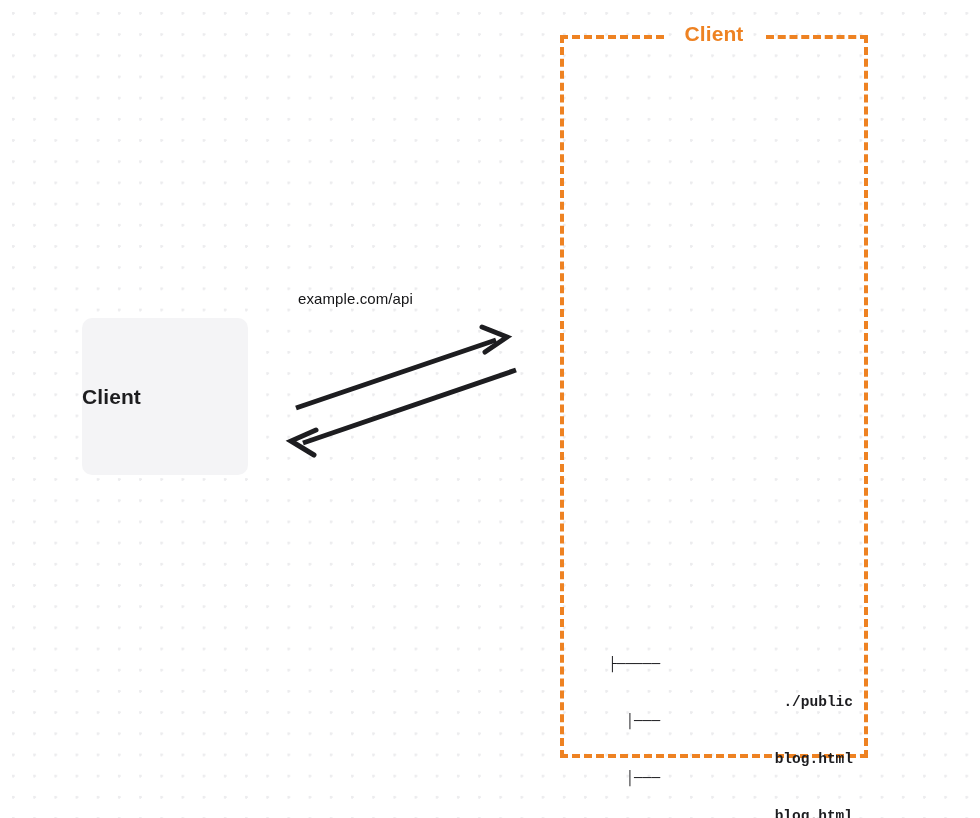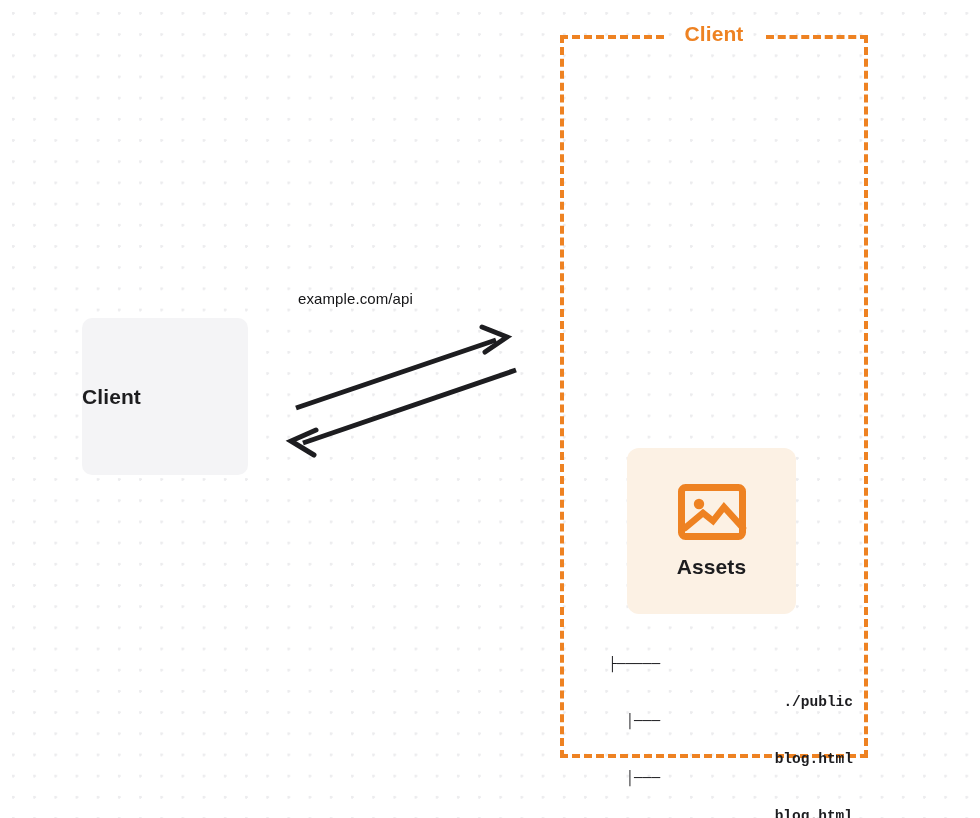--- a/index.html
+++ b/index.html
@@ -202,30 +202,20 @@
   <div id="project-container">
     <div class="dash-edge dash-top-left"></div>
     <div class="dash-edge dash-top-right"></div>
     <div class="dash-edge dash-left"></div>
     <div class="dash-edge dash-right"></div>
     <div class="dash-edge dash-bottom"></div>
 
     <div id="project-title">Client</div>
 
 
-    <div id="assets-card" class="resource-card">
-      <span class="card-icon">
-        <svg width="70" height="58" viewBox="0 0 70 58">
-          <rect x="4.5" y="4.5" width="61" height="49" rx="4" ry="4" fill="none" stroke="#ee8222" stroke-width="7"></rect>
-          <circle cx="22" cy="21" r="5.2" fill="#ee8222"></circle>
-          <polyline points="8,45 26,30 36,38 47,24 66,45" fill="none" stroke="#ee8222" stroke-width="6.5" stroke-linecap="round" stroke-linejoin="miter"></polyline>
-        </svg>
-      </span>
-      <span class="card-label">Assets</span>
-    </div>
 
     <div id="asset-file-tree">
       <div class="tree-row">
         <span class="tree-glyphs">├─────</span>
         <span class="tree-name">./public</span>
       </div>
       <div class="tree-row">
         <span class="tree-glyphs">&nbsp;&nbsp;│───</span>
         <span class="tree-name">blog.html</span>
       </div>

